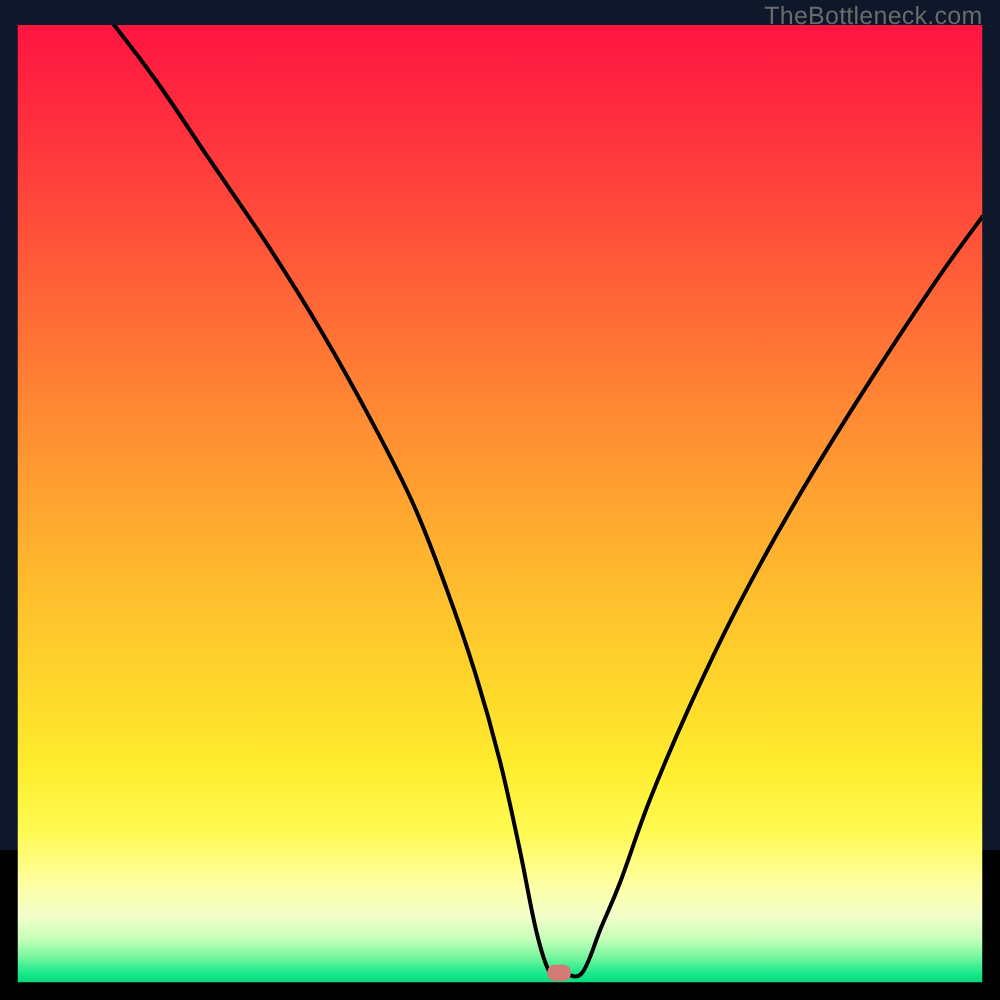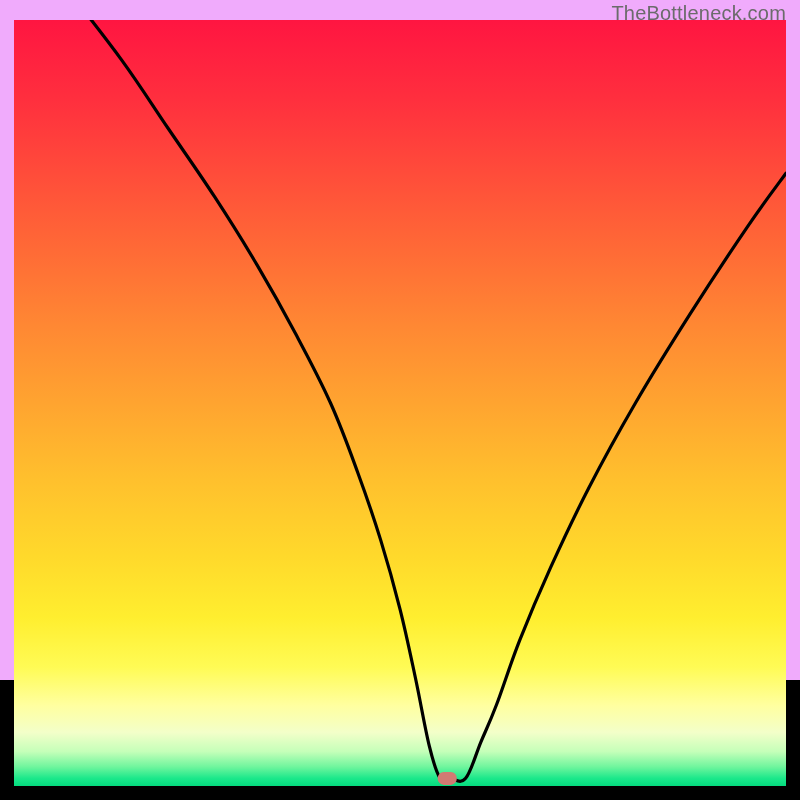--- a/index.html
+++ b/index.html
@@ -9,21 +9,21 @@
     height: 800px;
     background: #000;
     overflow: hidden;
   }
   .frame {
     position: absolute;
     left: 0;
     top: 0;
     width: 800px;
     height: 680px;
-    background: #f0abfc;
+    background: #0f172a;
     text-align: right;
   }
   .plot {
     position: absolute;
     left: 14px;
     top: 20px;
     width: 772px;
     height: 766px;
     overflow: hidden;
   }

